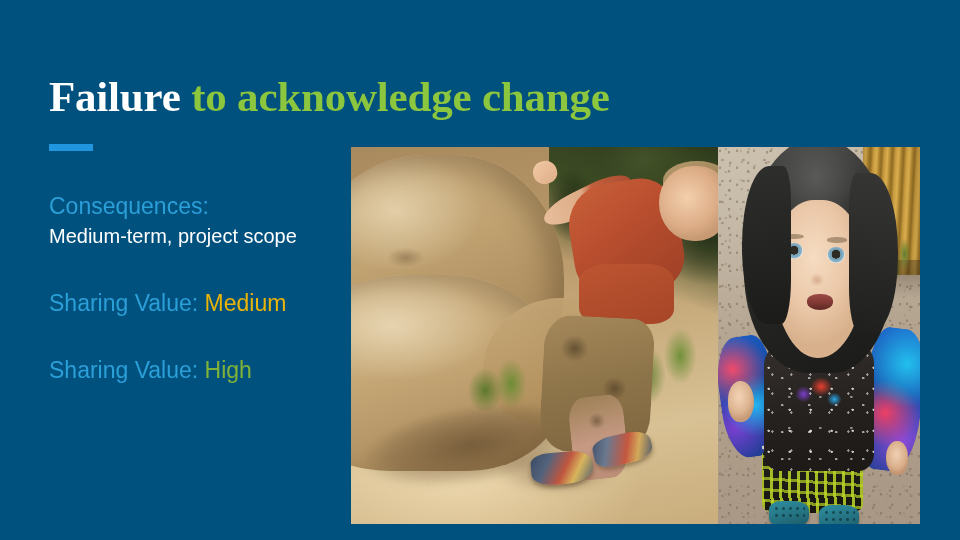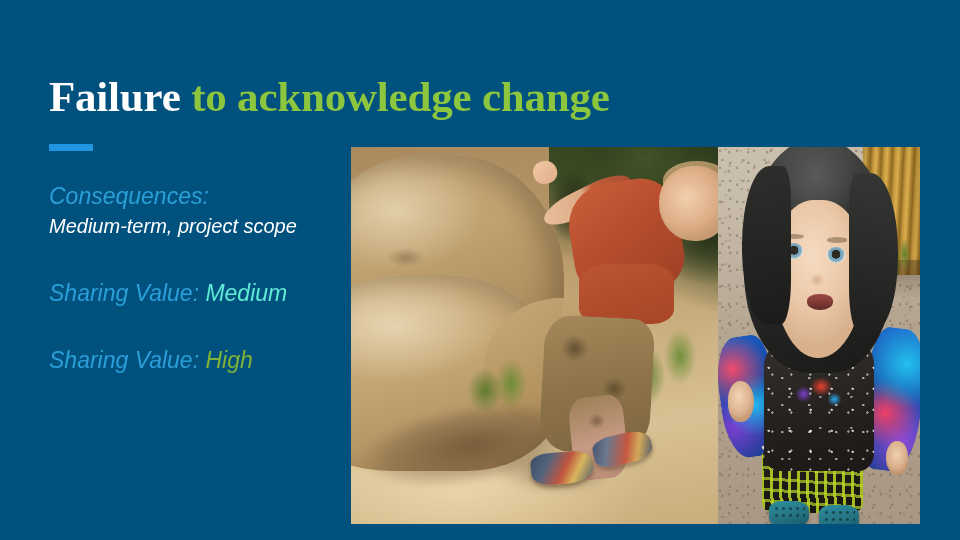--- a/index.html
+++ b/index.html
@@ -45,23 +45,22 @@
     top: 144px;
     width: 44px;
     height: 7px;
     background: #2196E0;
   }
 
   
   .text-column {
     position: absolute;
     left: 49px;
-    top: 182px;
+    top: 192px;
     width: 300px;
-    font-style: italic;
   }
 
   .field-block { margin-bottom: 17px; }
   .field-block:last-child { margin-bottom: 12px; }
 
   .field-label {
     color: #2B9FD8;
     font-size: 23px;
     line-height: 1.22;
   }
@@ -72,21 +71,21 @@
     line-height: 1.62;
     display: block;
   }
 
   .inline-row {
     font-size: 23px;
     line-height: 1.3;
     white-space: nowrap;
   }
   .inline-row .field-label { display: inline; }
-  .rating-medium { color: #5eead4; }
+  .rating-medium { color: #eab308; }
   .rating-high   { color: #80B23A; }
 
   .gap-row { height: 20px; }
 
   
   .image-panel {
     position: absolute;
     left: 351px;
     top: 147px;
     width: 569px;

